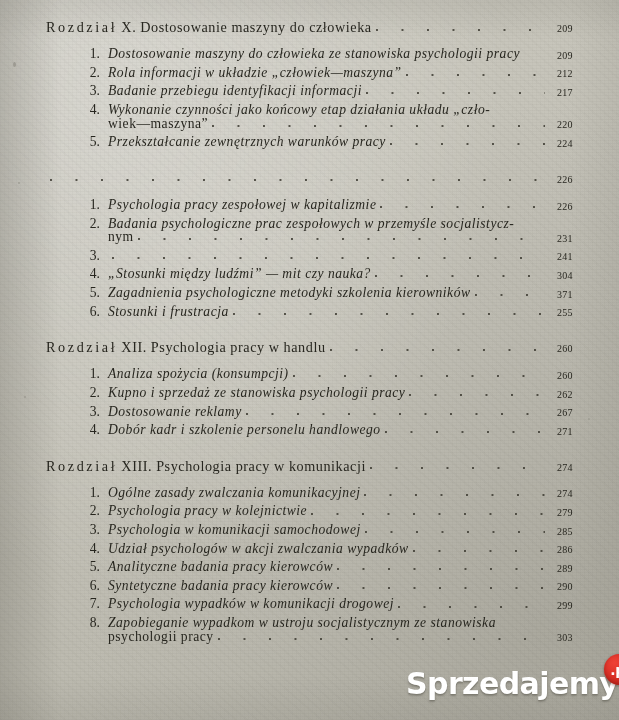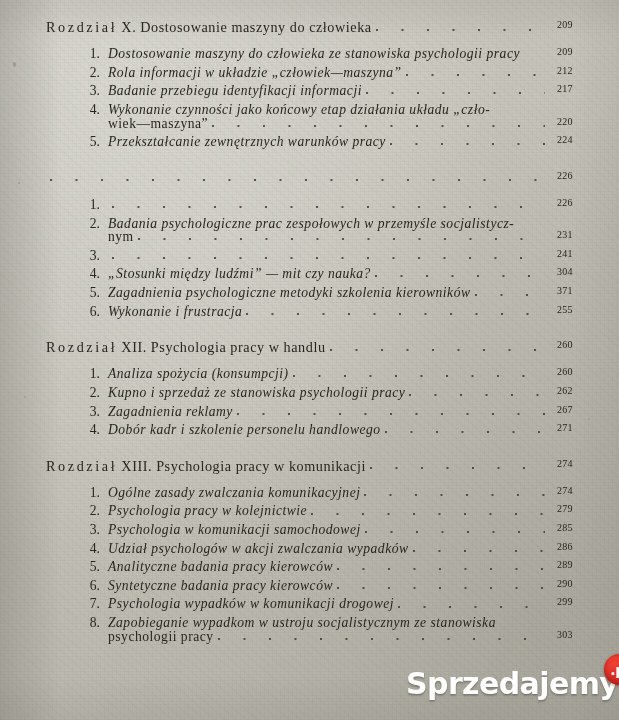--- a/index.html
+++ b/index.html
@@ -47,21 +47,21 @@
 
   #content {
     position: relative;
     z-index: 2;
     padding: 0;
   }
 
   
   .row {
     display: flex;
-    align-items: flex-start;
+    align-items: flex-end;
     width: 100%;
     box-sizing: border-box;
   }
 
   .chapter-row {
     padding-left: 46px;
     padding-right: 16px;
     font-size: 14.2px;
     line-height: 1.0;
   }
@@ -250,20 +250,21 @@
       </div>
       <div style="height: 5px;"></div>
       <div style="height: 17px;"></div>
       <div class="row chapter-row">
         <div class="leader"></div>
         <div class="pagenum">226</div>
       </div>
       <div style="height: 13px;"></div>
       <div class="row item-row">
         <div class="item-num">1.</div>
+        <div class="item-text">Psychologia pracy zespołowej w kapitalizmie</div>
         <div class="leader"></div>
         <div class="pagenum">226</div>
       </div>
       <div style="height: 5px;"></div>
       <div class="row item-row">
         <div class="item-num">2.</div>
         <div class="item-text">Badania psychologiczne prac zespołowych w przemyśle socjalistycz-</div>
         <div class="leader none"></div>
         <div class="pagenum"></div>
       </div>
@@ -288,21 +289,21 @@
       <div style="height: 5px;"></div>
       <div class="row item-row">
         <div class="item-num">5.</div>
         <div class="item-text">Zagadnienia psychologiczne metodyki szkolenia kierowników</div>
         <div class="leader"></div>
         <div class="pagenum">371</div>
       </div>
       <div style="height: 5px;"></div>
       <div class="row item-row">
         <div class="item-num">6.</div>
-        <div class="item-text">Wykonanie i frustracja</div>
+        <div class="item-text">Stosunki i frustracja</div>
         <div class="leader"></div>
         <div class="pagenum">255</div>
       </div>
       <div style="height: 5px;"></div>
       <div style="height: 17px;"></div>
       <div class="row chapter-row">
         <div class="chapter-title"><span class="ch-word">Rozdział</span><span class="ch-rest"> XII. Psychologia pracy w handlu</span></div>
         <div class="leader"></div>
         <div class="pagenum">260</div>
       </div>
@@ -316,21 +317,21 @@
       <div style="height: 5px;"></div>
       <div class="row item-row">
         <div class="item-num">2.</div>
         <div class="item-text">Kupno i sprzedaż ze stanowiska psychologii pracy</div>
         <div class="leader"></div>
         <div class="pagenum">262</div>
       </div>
       <div style="height: 5px;"></div>
       <div class="row item-row">
         <div class="item-num">3.</div>
-        <div class="item-text">Zagadnienia reklamy</div>
+        <div class="item-text">Dostosowanie reklamy</div>
         <div class="leader"></div>
         <div class="pagenum">267</div>
       </div>
       <div style="height: 5px;"></div>
       <div class="row item-row">
         <div class="item-num">4.</div>
         <div class="item-text">Dobór kadr i szkolenie personelu handlowego</div>
         <div class="leader"></div>
         <div class="pagenum">271</div>
       </div>

